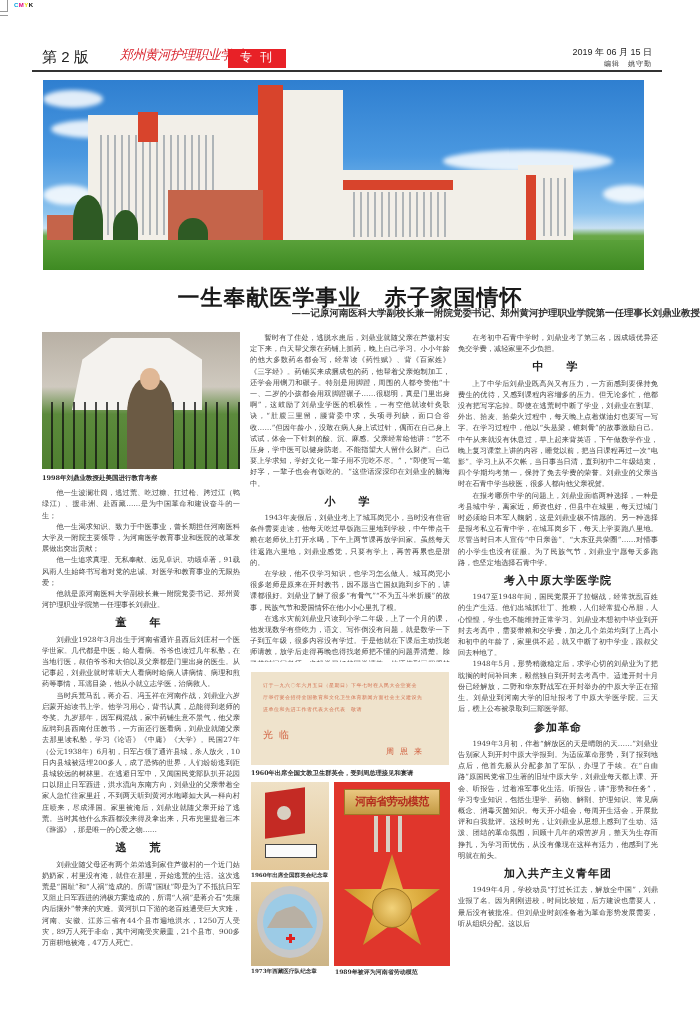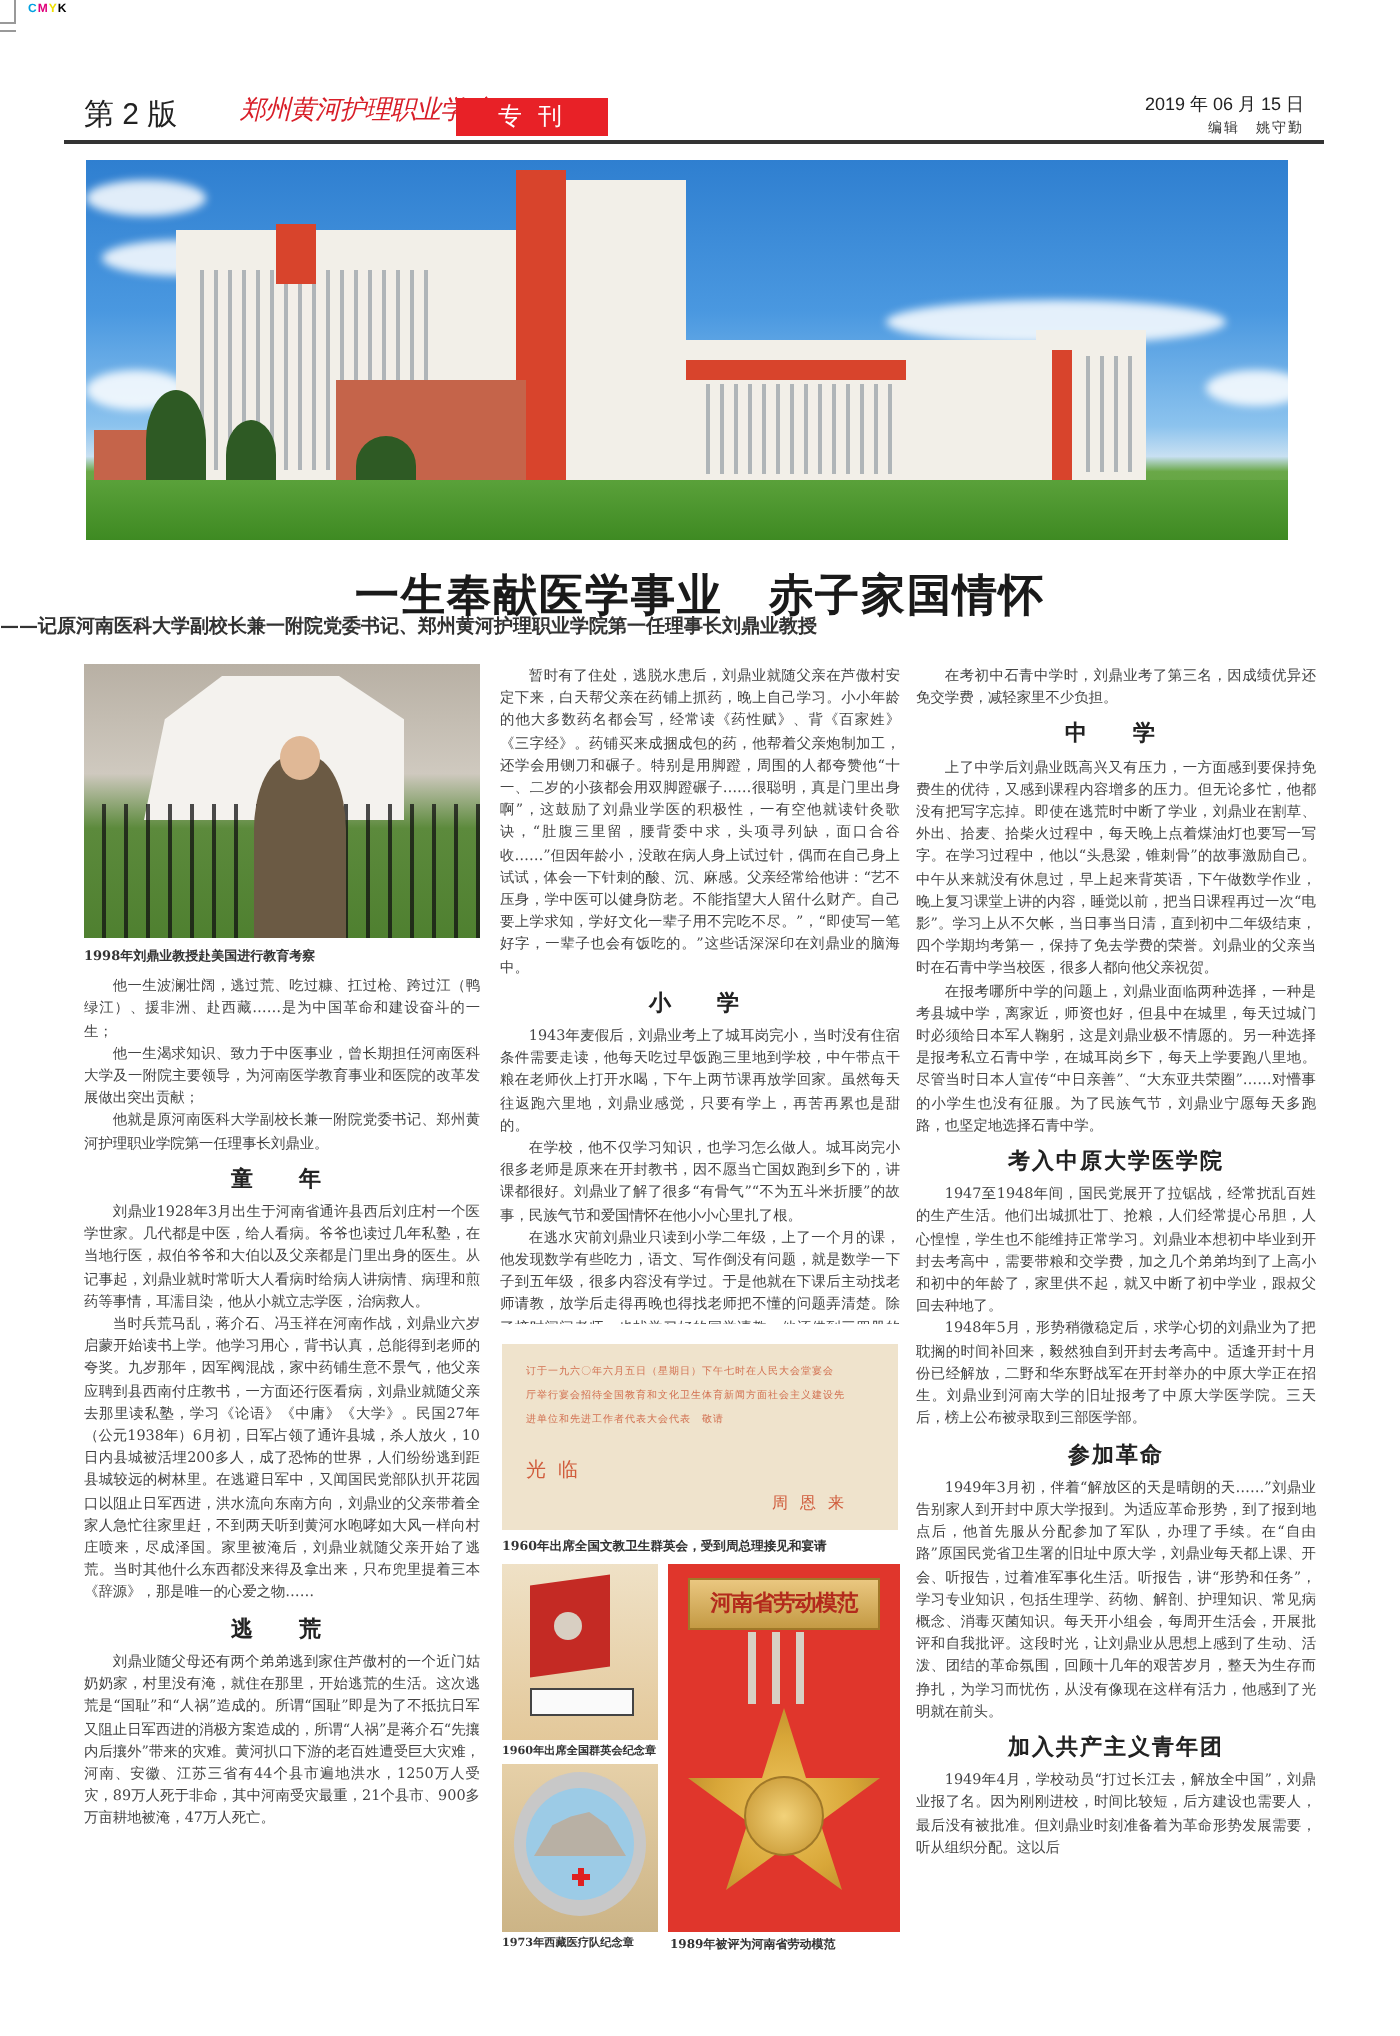--- a/index.html
+++ b/index.html
@@ -7,36 +7,36 @@
   body { position: relative; font-family: "DejaVu Serif", "Liberation Serif", serif; color: #333; }
 
   .cmyk { position: absolute; left: 14px; top: 2px; font-family: "Liberation Sans", sans-serif; font-size: 6px; font-weight: bold; letter-spacing: 0.5px; }
   .cmyk .c { color: #00a0e0; } .cmyk .m { color: #e0007a; } .cmyk .y { color: #f0e000; } .cmyk .k { color: #000; }
   .reg-mark { position: absolute; left: 0; top: 0; width: 8px; height: 12px; border-right: 1px solid #999; border-bottom: 1px solid #999; }
   .reg-mark2 { position: absolute; left: 0; top: 15px; width: 8px; height: 1px; background: #999; }
 
   .header { position: absolute; left: 32px; top: 40px; width: 636px; height: 30px; }
   .header .edition { position: absolute; left: 10px; top: 8px; font-family: "Liberation Sans", sans-serif; font-size: 15px; color: #222; }
   .header .masthead { position: absolute; left: 88px; top: 6px; font-family: "DejaVu Serif", serif; font-style: italic; font-size: 13px; color: #d81e28; letter-spacing: -0.5px; }
-  .header .section-tag { position: absolute; left: 196px; top: 9px; width: 76px; height: 19px; background: #e82127; color: #fff; font-family: Liberation Serif, serif; font-size: 12px; text-align: center; line-height: 19px; letter-spacing: 8px; padding-left: 6px; }
+  .header .section-tag { position: absolute; left: 196px; top: 9px; width: 58px; height: 19px; background: #e82127; color: #fff; font-family: Liberation Mono, monospace; font-size: 12px; text-align: center; line-height: 19px; letter-spacing: 8px; padding-left: 6px; }
   .header .date { position: absolute; right: 16px; top: 6px; font-family: "Liberation Sans", sans-serif; font-size: 9px; color: #222; }
   .header .editor { position: absolute; right: 16px; top: 19px; font-family: "Liberation Sans", sans-serif; font-size: 7px; color: #333; letter-spacing: 1px; }
   .header-rule { position: absolute; left: 32px; top: 70px; width: 630px; height: 2px; background: #333; }
 
   .hero { position: absolute; left: 43px; top: 80px; width: 601px; height: 190px; overflow: hidden; background: linear-gradient(#2f7fd0 0%, #4a98e0 40%, #8cc3ee 70%, #c8e0f2 78%, #6aa848 82%, #4f9a2e 100%); }
   .hero .cloud { position: absolute; background: rgba(255,255,255,0.85); border-radius: 50%; filter: blur(2px); }
   .hero .bld { position: absolute; background: #f2efe8; }
   .hero .bld-red { position: absolute; background: #d8442c; }
   .hero .win-grid { position: absolute; background-image: repeating-linear-gradient(90deg, transparent 0 5px, #7a8692 5px 7px), repeating-linear-gradient(0deg, transparent 0 6px, rgba(0,0,0,0) 6px 8px); opacity: 0.55; }
   .hero .brick { position: absolute; background: #c5644a; }
   .hero .tree { position: absolute; background: #2e5a24; border-radius: 50% 50% 10% 10%; }
   .hero .lawn { position: absolute; left: 0; bottom: 0; width: 100%; height: 30px; background: linear-gradient(#5aa13a, #3e8a22); }
 
   .title { position: absolute; left: 0; top: 283px; width: 700px; text-align: center; font-family: "DejaVu Sans", sans-serif; font-weight: bold; font-size: 22px; color: #1a1a1a; letter-spacing: 1px; }
-  .subtitle { position: absolute; left: 0; top: 307px; width: 700px; text-align: left; font-family: "DejaVu Serif", serif; font-weight: bold; font-size: 9.5px; color: #333; }
+  .subtitle { position: absolute; left: 0; top: 307px; width: 700px; text-align: right; font-family: "DejaVu Serif", serif; font-weight: bold; font-size: 9.5px; color: #333; }
 
   .col { position: absolute; font-size: 7.2px; line-height: 11.2px; color: #444; text-align: justify; }
   .col p { text-indent: 2em; }
   .col h3 { font-family: "DejaVu Sans", sans-serif; text-align: center; font-size: 11px; color: #222; margin: 7px 0 5px; letter-spacing: 6px; font-weight: bold; }
   .col h3.long { letter-spacing: 1px; }
 
   .photo-portrait { width: 198px; height: 137px; position: relative; overflow: hidden; background: linear-gradient(#b8b0a4 0%, #cfc9bf 40%, #5c8a3c 60%, #4f8030 100%); }
   .photo-portrait .monument { position: absolute; left: 30px; top: 6px; width: 130px; height: 72px; background: #f4f2ee; clip-path: polygon(8% 30%, 30% 0, 75% 0, 100% 30%, 100% 100%, 0 100%); }
   .photo-portrait .man { position: absolute; left: 85px; top: 46px; width: 46px; height: 92px; background: #6b5a44; border-radius: 40% 40% 0 0; }
   .photo-portrait .head { position: absolute; left: 98px; top: 36px; width: 20px; height: 22px; background: #e0b896; border-radius: 50%; }
@@ -114,20 +114,21 @@
 <div class="col" style="left:42px;top:332px;width:198px;">
   <div class="photo-portrait">
     <div class="monument"></div>
     <div class="fence"></div>
     <div class="man"></div>
     <div class="head"></div>
   </div>
   <div class="caption">1998年刘鼎业教授赴美国进行教育考察</div>
   <p>他一生波澜壮阔，逃过荒、吃过糠、扛过枪、跨过江（鸭绿江）、援非洲、赴西藏……是为中国革命和建设奋斗的一生；</p>
   <p>他一生渴求知识、致力于中医事业，曾长期担任河南医科大学及一附院主要领导，为河南医学教育事业和医院的改革发展做出突出贡献；</p>
+  <p>他一生追求真理、无私奉献、远见卓识、功绩卓著，91载风雨人生始终书写着对党的忠诚、对医学和教育事业的无限热爱；</p>
   <p>他就是原河南医科大学副校长兼一附院党委书记、郑州黄河护理职业学院第一任理事长刘鼎业。</p>
   <h3>童　年</h3>
   <p>刘鼎业1928年3月出生于河南省通许县西后刘庄村一个医学世家。几代都是中医，给人看病。爷爷也读过几年私塾，在当地行医，叔伯爷爷和大伯以及父亲都是门里出身的医生。从记事起，刘鼎业就时常听大人看病时给病人讲病情、病理和煎药等事情，耳濡目染，他从小就立志学医，治病救人。</p>
   <p>当时兵荒马乱，蒋介石、冯玉祥在河南作战，刘鼎业六岁启蒙开始读书上学。他学习用心，背书认真，总能得到老师的夸奖。九岁那年，因军阀混战，家中药铺生意不景气，他父亲应聘到县西南付庄教书，一方面还行医看病，刘鼎业就随父亲去那里读私塾，学习《论语》《中庸》《大学》。民国27年（公元1938年）6月初，日军占领了通许县城，杀人放火，10日内县城被活埋200多人，成了恐怖的世界，人们纷纷逃到距县城较远的树林里。在逃避日军中，又闻国民党部队扒开花园口以阻止日军西进，洪水流向东南方向，刘鼎业的父亲带着全家人急忙往家里赶，不到两天听到黄河水咆哮如大风一样向村庄喷来，尽成泽国。家里被淹后，刘鼎业就随父亲开始了逃荒。当时其他什么东西都没来得及拿出来，只布兜里提着三本《辞源》，那是唯一的心爱之物……</p>
   <h3>逃　荒</h3>
   <p style="max-height:90px;overflow:hidden;">刘鼎业随父母还有两个弟弟逃到家住芦傲村的一个近门姑奶奶家，村里没有淹，就住在那里，开始逃荒的生活。这次逃荒是“国耻”和“人祸”造成的。所谓“国耻”即是为了不抵抗日军又阻止日军西进的消极方案造成的，所谓“人祸”是蒋介石“先攘内后攘外”带来的灾难。黄河扒口下游的老百姓遭受巨大灾难，河南、安徽、江苏三省有44个县市遍地洪水，1250万人受灾，89万人死于非命，其中河南受灾最重，21个县市、900多万亩耕地被淹，47万人死亡。</p>
 </div>
 
 <div class="col" style="left:250px;top:332px;width:200px;height:330px;overflow:hidden;">
   <p>暂时有了住处，逃脱水患后，刘鼎业就随父亲在芦傲村安定下来，白天帮父亲在药铺上抓药，晚上自己学习。小小年龄的他大多数药名都会写，经常读《药性赋》、背《百家姓》《三字经》。药铺买来成捆成包的药，他帮着父亲炮制加工，还学会用铡刀和碾子。特别是用脚蹬，周围的人都夸赞他“十一、二岁的小孩都会用双脚蹬碾子……很聪明，真是门里出身啊”，这鼓励了刘鼎业学医的积极性，一有空他就读针灸歌诀，“肚腹三里留，腰背委中求，头项寻列缺，面口合谷收……”但因年龄小，没敢在病人身上试过针，偶而在自己身上试试，体会一下针刺的酸、沉、麻感。父亲经常给他讲：“艺不压身，学中医可以健身防老。不能指望大人留什么财产。自己要上学求知，学好文化一辈子用不完吃不尽。”，“即使写一笔好字，一辈子也会有饭吃的。”这些话深深印在刘鼎业的脑海中。</p>

